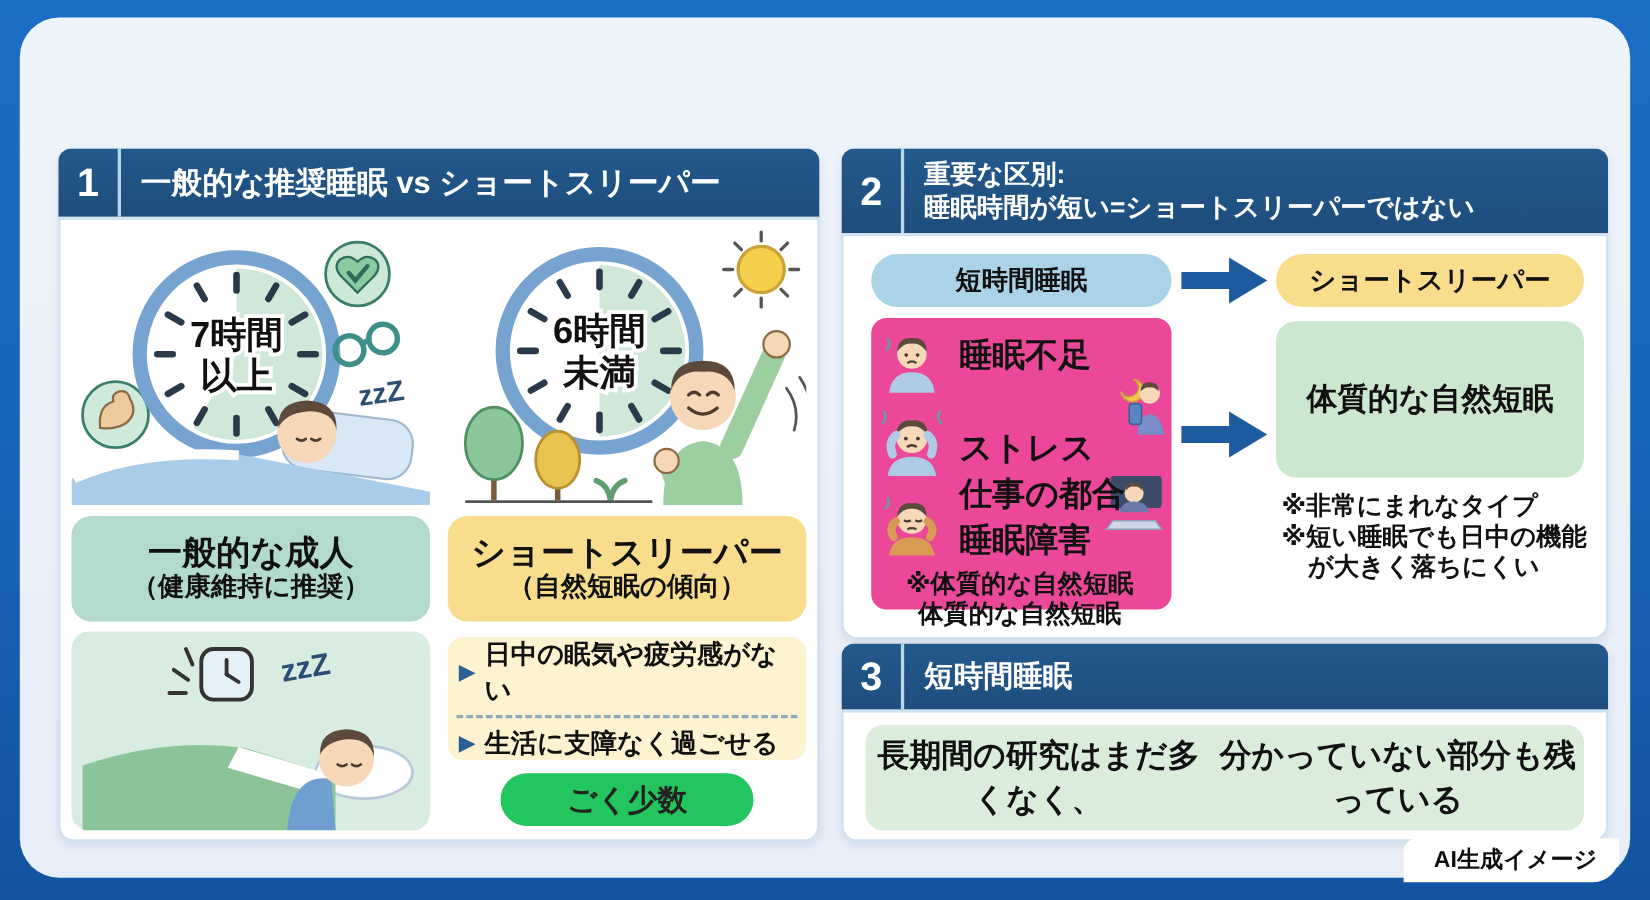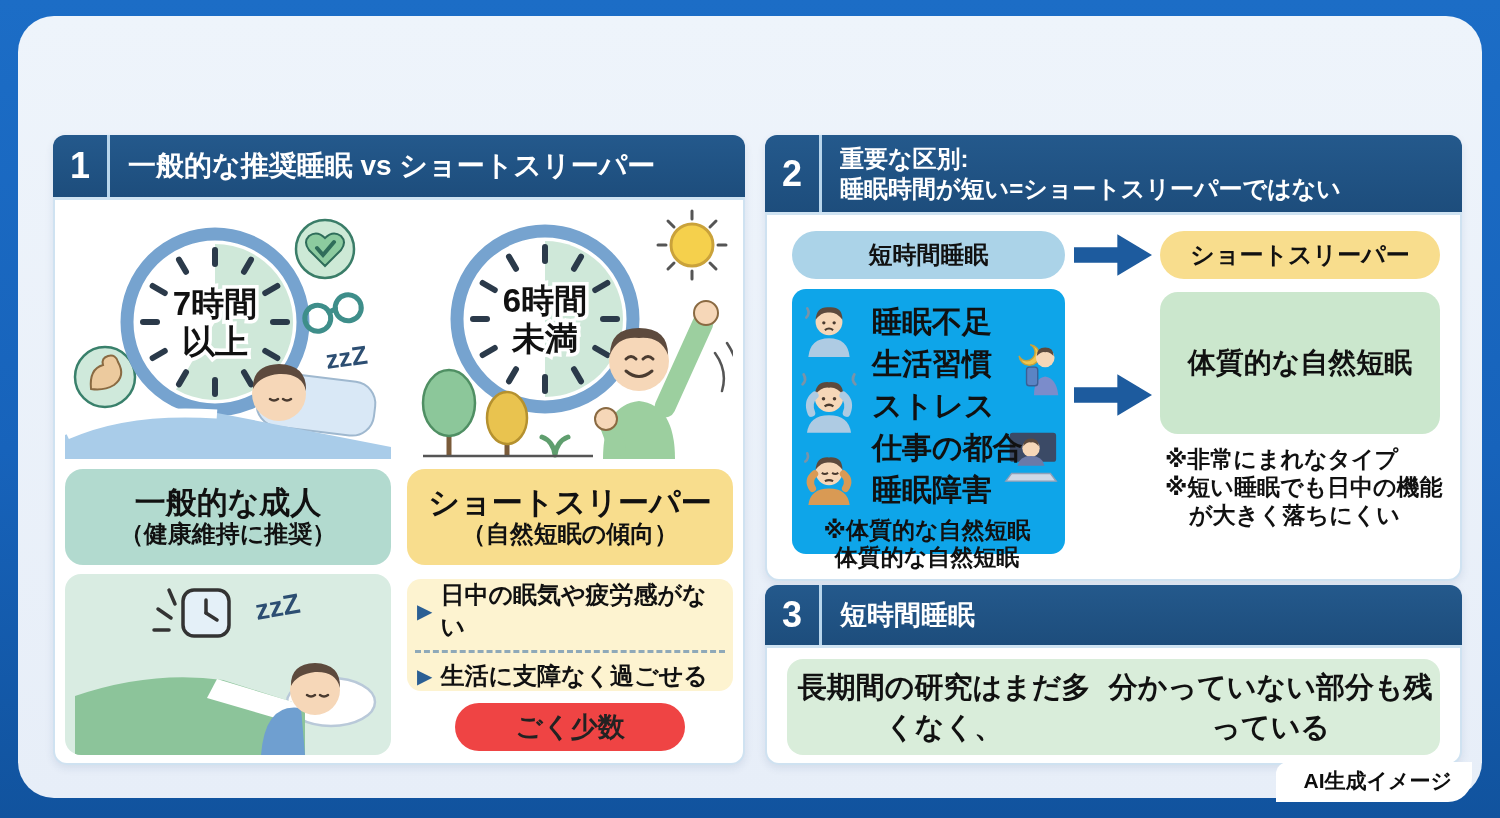--- a/index.html
+++ b/index.html
@@ -59,36 +59,36 @@
     position:absolute;left:352px;top:442px;width:326px;height:112px;
     background:#fdf3d0;border-radius:14px;padding:0 8px;box-sizing:border-box;
     display:flex;flex-direction:column;justify-content:center;
   }
   .bullet-row{display:flex;align-items:center;gap:8px;font-size:24px;font-weight:800;
     padding:7px 2px;}
   .bullet-row + .bullet-row{border-top:3px dashed #8fa9b8;}
   .bullet-mark{color:#2b5f94;font-size:20px;}
   .few-pill{
     position:absolute;left:400px;top:566px;width:230px;height:48px;border-radius:24px;
-    background:#ef4444;display:flex;align-items:center;justify-content:center;
+    background:#22c55e;display:flex;align-items:center;justify-content:center;
     font-size:27px;font-weight:800;color:#222;
   }
 
   
   .pill{
     position:absolute;height:48px;border-radius:24px;display:flex;align-items:center;
     justify-content:center;font-size:24px;font-weight:800;
   }
   #pill-shortsleep{left:25px;top:94px;width:273px;background:#abd3e8;}
   #pill-shortsleeper{left:393px;top:94px;width:280px;background:#f8dd8d;}
   .arrow-icon{position:absolute;width:80px;height:52px;}
   #arrow1{left:306px;top:92px;} #arrow2{left:306px;top:232px;}
   .causes-box{
     position:absolute;left:25px;top:152px;width:273px;height:265px;
-    background:#0ea5e9;border-radius:14px;box-sizing:border-box;font-family:Liberation Mono, monospace;
+    background:#ec4899;border-radius:14px;box-sizing:border-box;
   }
   .cause-line{position:absolute;left:80px;font-size:30px;font-weight:800;line-height:42px;height:42px;}
   .cause-icon{position:absolute;}
   .causes-note{
     position:absolute;left:0px;top:380px;width:320px;text-align:center;
     font-size:23px;font-weight:800;line-height:27px;
   }
   .result-box{
     position:absolute;left:393px;top:155px;width:280px;height:142px;background:#cbe7cd;
     border-radius:18px;display:flex;align-items:center;justify-content:center;
@@ -341,21 +341,20 @@
       <div class="cause-icon" style="left:210px;top:138px">
         <svg viewBox="0 0 60 60" width="58" height="58">
           <rect x="8" y="6" width="48" height="30" rx="3" fill="#3b4a66"></rect>
           <circle cx="30" cy="22" r="9" fill="#f6d7b8"></circle>
           <path d="M22,20 Q22,12 30,12 Q38,12 38,20 Q34,15 30,16 Q26,15 22,20 Z" fill="#5d4a3d"></path>
           <path d="M16,40 Q18,30 30,30 Q42,30 44,40 Z" fill="#6b7aa8"></path>
           <path d="M10,48 L50,48 L56,56 L4,56 Z" fill="#cfd8e6" stroke="#8fa0b8" stroke-width="1.5"></path>
         </svg>
       </div>
       <div class="cause-line" style="top:14px">睡眠不足</div>
-      <div class="cause-line" style="top:56px">生活習慣</div>
       <div class="cause-line" style="top:98px">ストレス</div>
       <div class="cause-line" style="top:140px">仕事の都合</div>
       <div class="cause-line" style="top:182px">睡眠障害</div>
     </div>
 
     <div class="causes-note">
       <div>※体質的な自然短眠</div>
       <div>体質的な自然短眠</div>
     </div>
 

